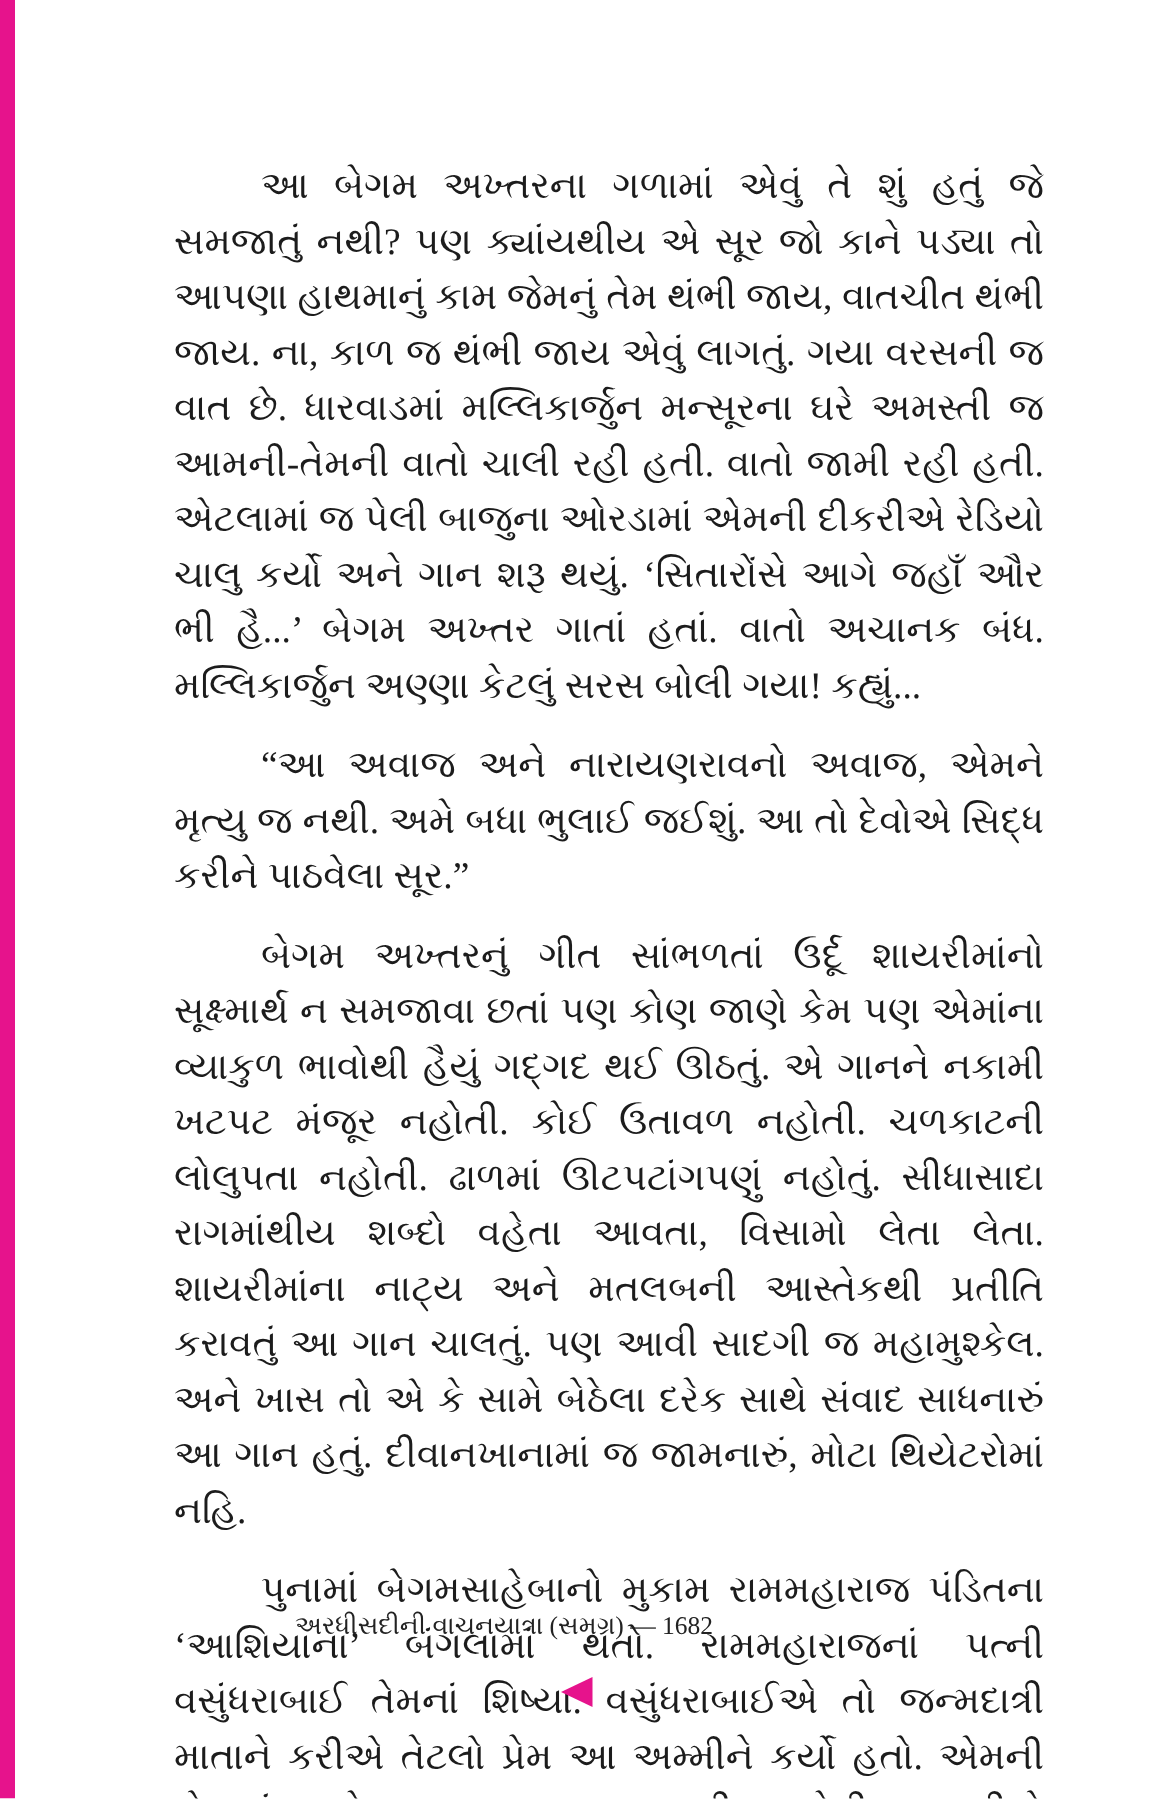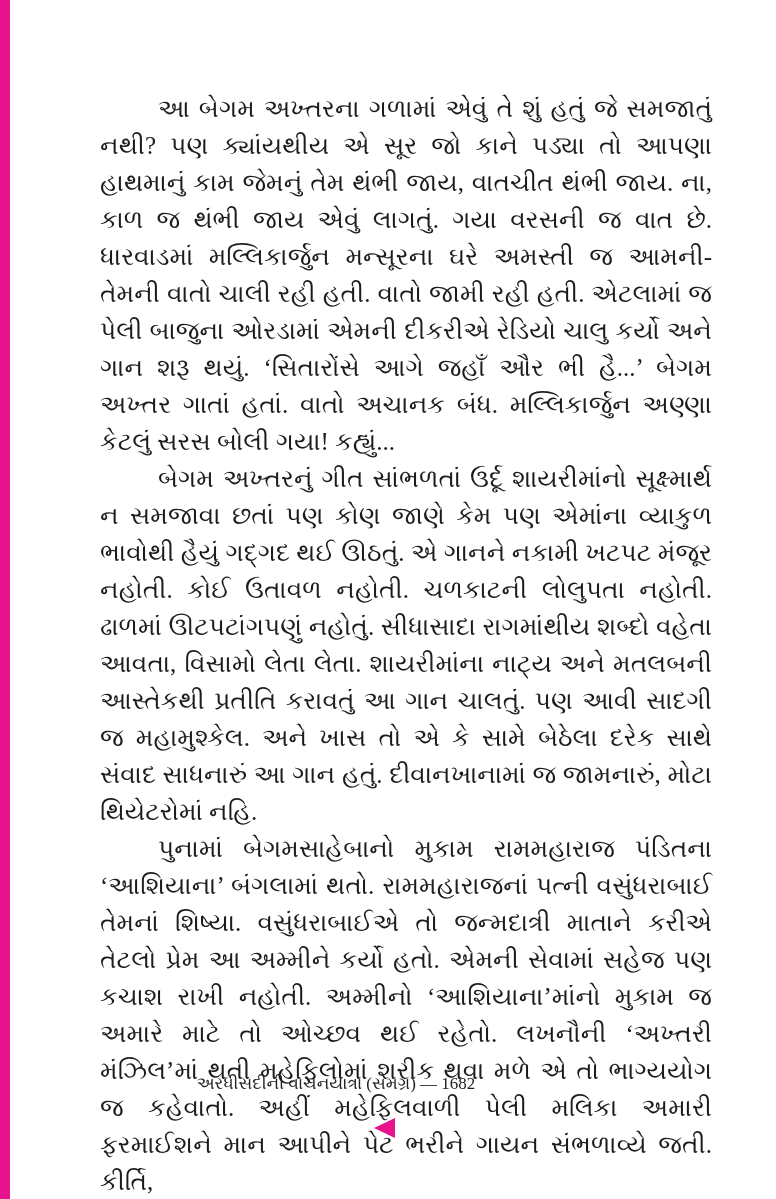--- a/index.html
+++ b/index.html
@@ -26,21 +26,21 @@
     position: absolute;
     left: 100px;
     top: 90px;
     width: 612px;
     font-size: 25px;
     line-height: 37px;
     color: #1c1c1c;
     text-align: justify;
   }
   .text-block p {
-    margin: 0;
+    margin: 16px;
     padding: 0;
     text-indent: 58px;
   }
   .footer-line {
     position: absolute;
     left: 0;
     top: 1074px;
     width: 672px;
     text-align: center;
     font-size: 17px;
@@ -58,19 +58,20 @@
     cursor: pointer;
   }
 </style>
 </head>
 <body>
 
 <div class="edge-stripe"></div>
 
 <div class="text-block">
   <p>આ બેગમ અખ્તરના ગળામાં એવું તે શું હતું જે સમજાતું નથી? પણ ક્યાંયથીય એ સૂર જો કાને પડ્યા તો આપણા હાથમાનું કામ જેમનું તેમ થંભી જાય, વાતચીત થંભી જાય. ના, કાળ જ થંભી જાય એવું લાગતું. ગયા વરસની જ વાત છે. ધારવાડમાં મલ્લિકાર્જુન મન્સૂરના ઘરે અમસ્તી જ આમની-તેમની વાતો ચાલી રહી હતી. વાતો જામી રહી હતી. એટલામાં જ પેલી બાજુના ઓરડામાં એમની દીકરીએ રેડિયો ચાલુ કર્યો અને ગાન શરૂ થયું. ‘સિતારોંસે આગે જહાઁ ઔર ભી હૈ...’ બેગમ અખ્તર ગાતાં હતાં. વાતો અચાનક બંધ. મલ્લિકાર્જુન અણ્ણા કેટલું સરસ બોલી ગયા! કહ્યું...</p>
+  <p>“આ અવાજ અને નારાયણરાવનો અવાજ, એમને મૃત્યુ જ નથી. અમે બધા ભુલાઈ જઈશું. આ તો દેવોએ સિદ્ધ કરીને પાઠવેલા સૂર.”</p>
   <p>બેગમ અખ્તરનું ગીત સાંભળતાં ઉર્દૂ શાયરીમાંનો સૂક્ષ્માર્થ ન સમજાવા છતાં પણ કોણ જાણે કેમ પણ એમાંના વ્યાકુળ ભાવોથી હૈયું ગદ્ગદ થઈ ઊઠતું. એ ગાનને નકામી ખટપટ મંજૂર નહોતી. કોઈ ઉતાવળ નહોતી. ચળકાટની લોલુપતા નહોતી. ઢાળમાં ઊટપટાંગપણું નહોતું. સીધાસાદા રાગમાંથીય શબ્દો વહેતા આવતા, વિસામો લેતા લેતા. શાયરીમાંના નાટ્ય અને મતલબની આસ્તેકથી પ્રતીતિ કરાવતું આ ગાન ચાલતું. પણ આવી સાદગી જ મહામુશ્કેલ. અને ખાસ તો એ કે સામે બેઠેલા દરેક સાથે સંવાદ સાધનારું આ ગાન હતું. દીવાનખાનામાં જ જામનારું, મોટા થિયેટરોમાં નહિ.</p>
   <p>પુનામાં બેગમસાહેબાનો મુકામ રામમહારાજ પંડિતના ‘આશિયાના’ બંગલામાં થતો. રામમહારાજનાં પત્ની વસુંધરાબાઈ તેમનાં શિષ્યા. વસુંધરાબાઈએ તો જન્મદાત્રી માતાને કરીએ તેટલો પ્રેમ આ અમ્મીને કર્યો હતો. એમની સેવામાં સહેજ પણ કચાશ રાખી નહોતી. અમ્મીનો ‘આશિયાના’માંનો મુકામ જ અમારે માટે તો ઓચ્છવ થઈ રહેતો. લખનૌની ‘અખ્તરી મંઝિલ’માં થતી મહેફિલોમાં શરીક થવા મળે એ તો ભાગ્યયોગ જ કહેવાતો. અહીં મહેફિલવાળી પેલી મલિકા અમારી ફરમાઈશને માન આપીને પેટ ભરીને ગાયન સંભળાવ્યે જતી. કીર્તિ,</p>
 </div>
 
 <div class="footer-line">અરધીસદીની વાચનયાત્રા (સમગ્ર) — 1682</div>
 
 <div class="prev-triangle"></div>
 
 </body></html>

